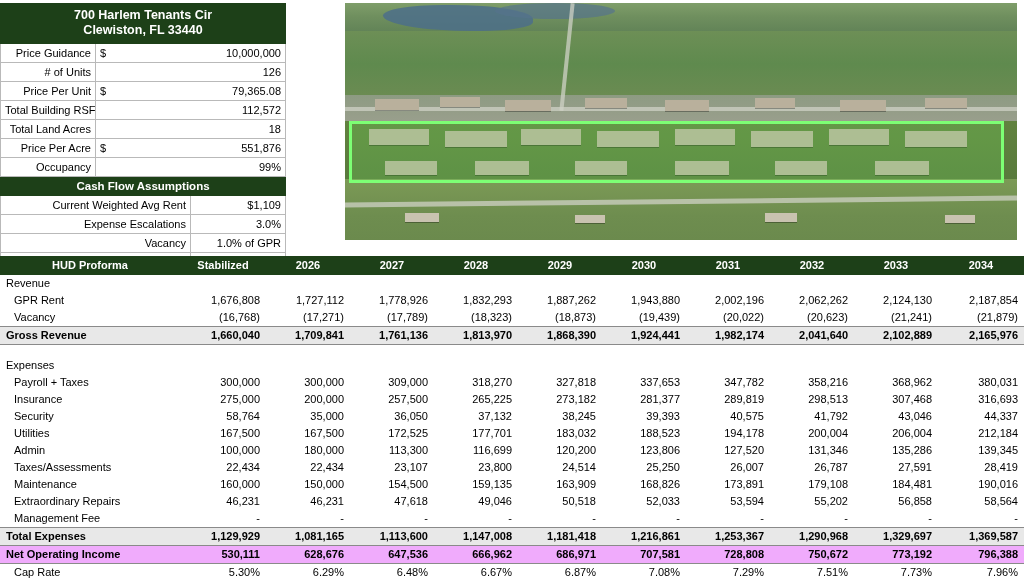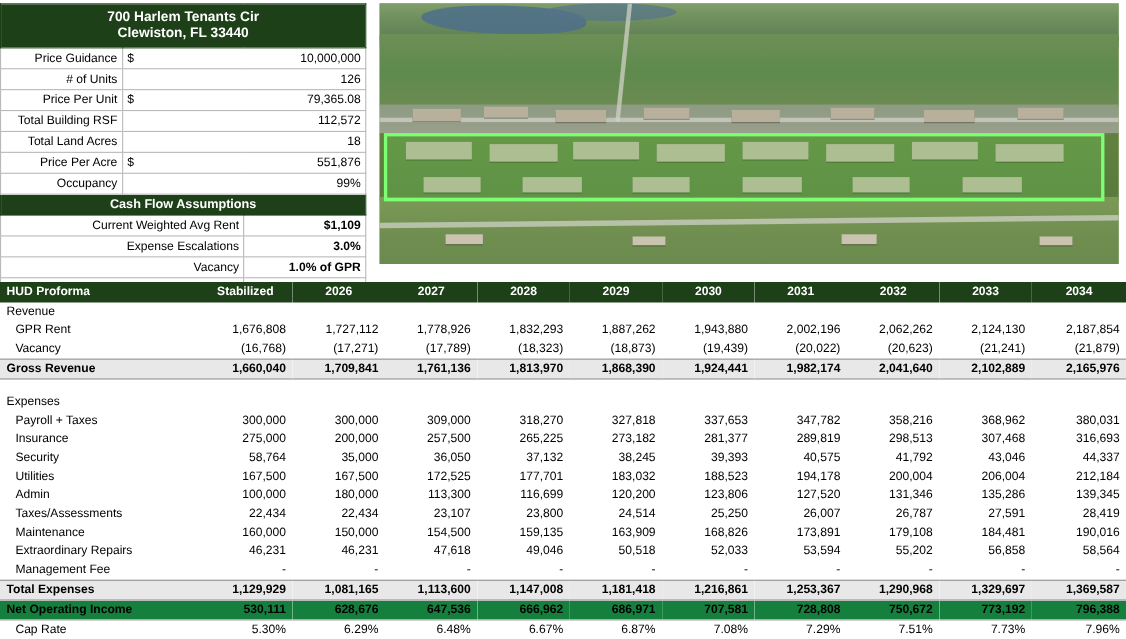--- a/index.html
+++ b/index.html
@@ -20,21 +20,21 @@
     position: relative;
     width: 1024px;
     height: 581px;
   }
 
   
   .summary {
     position: absolute;
     left: 0;
     top: 3px;
-    width: 333px;
+    width: 286px;
     border-collapse: collapse;
     table-layout: fixed;
   }
   .summary td {
     border: 1px solid #b9b9b9;
     padding: 2px 4px 3px 4px;
     font-size: 11px;
     height: 13px;
     vertical-align: middle;
     white-space: nowrap;
@@ -69,21 +69,20 @@
     padding-left: 4px;
     padding-right: 0;
     border-right: none;
   }
   .summary .val {
     text-align: right;
     border-left: none;
   }
   .summary .val-full {
     text-align: right;
-    font-weight: bold;
   }
 
   
   .photo {
     position: absolute;
     left: 345px;
     top: 3px;
     width: 672px;
     height: 237px;
     overflow: hidden;
@@ -180,21 +179,21 @@
   }
   .proforma thead th {
     background: #1d4018;
     color: #ffffff;
     font-weight: bold;
     text-align: center;
     font-size: 11px;
     height: 16px;
   }
   .proforma thead th.first {
-    text-align: left;
+    text-align: center;
   }
   .proforma td.label {
     text-align: left;
   }
   .proforma td.num {
     text-align: right;
   }
   .row-section td {
     font-weight: normal;
     text-align: left;
@@ -204,21 +203,21 @@
   }
   .row-total {
     background: #e8e8e8;
     font-weight: bold;
   }
   .row-total td {
     border-top: 1px solid #8a8a8a;
     border-bottom: 1px solid #8a8a8a;
   }
   .row-noi {
-    background: #15803d;
+    background: #f0abfc;
     font-weight: bold;
   }
   .row-noi td {
     border-top: 1px solid #8a8a8a;
     border-bottom: 1px solid #8a8a8a;
   }
   .row-underline td {
     border-bottom: 1px solid #8a8a8a;
   }
   .row-spacer td {

